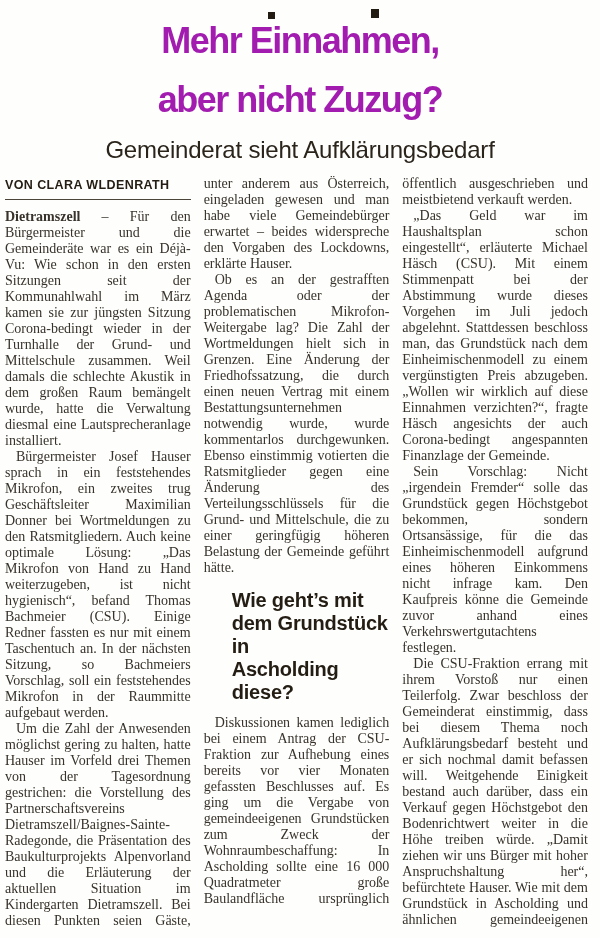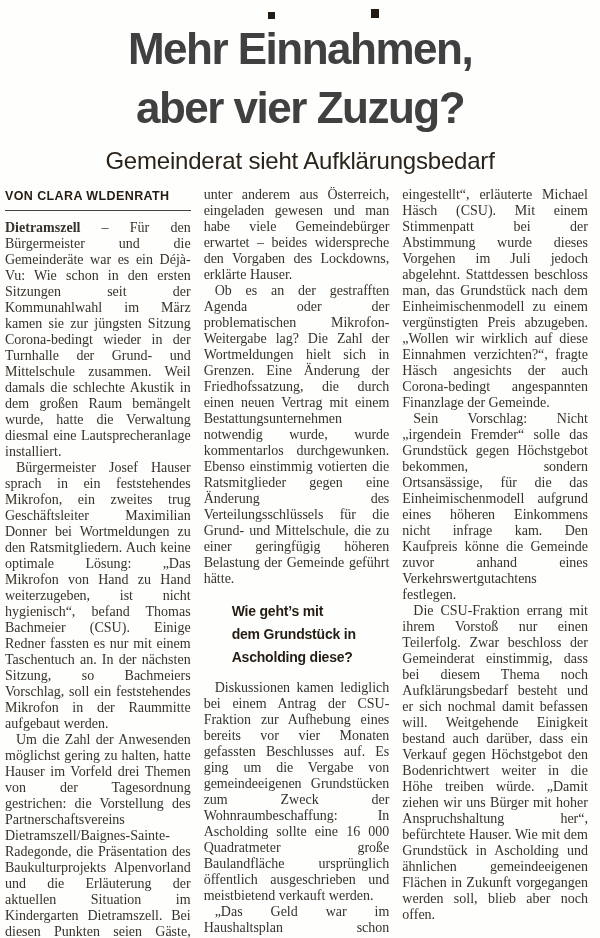--- a/index.html
+++ b/index.html
@@ -18,25 +18,25 @@
     background: #221b12;
   }
   .artifact-1 { left: 268px; top: 12px; width: 7px; height: 7px; }
   .artifact-2 { left: 371px; top: 9px;  width: 8px; height: 9px; }
 
   
   .header { text-align: center; padding-top: 11px; }
   .headline {
     font-family: "Liberation Sans", sans-serif;
     font-weight: bold;
-    font-size: 44px;
+    font-size: 36px;
     line-height: 59px;
     letter-spacing: -1.5px;
-    color: #404040;
-    margin: 8px;
+    color: #a21caf;
+    margin: 0;
   }
   .subheadline {
     font-family: "Liberation Sans", sans-serif;
     font-weight: normal;
     font-size: 24px;
     line-height: 32px;
     letter-spacing: -0.2px;
     color: #2a241b;
     margin-top: 5px;
   }
@@ -70,40 +70,40 @@
     text-align: left;
   }
 
   .article-body p { margin: 0; text-indent: 11px; }
   .article-body p.lead { text-indent: 0; }
   .lead-word { font-weight: bold; }
 
   .crosshead {
     font-family: "Liberation Sans", sans-serif;
     font-weight: bold;
-    font-size: 14px;
+    font-size: 20px;
     line-height: 23px;
     letter-spacing: -0.2px;
     color: #241d13;
     text-align: left;
     padding-left: 28px;
     margin: 13px 0 11px 0;
     break-inside: avoid;
   }
 </style>
 </head>
 <body>
 
 <div class="artifact artifact-1"></div>
 <div class="artifact artifact-2"></div>
 
 <div class="header">
   <div class="headline">
     <div>Mehr Einnahmen,</div>
-    <div>aber vier Zuzug?</div>
+    <div>aber nicht Zuzug?</div>
   </div>
   <div class="subheadline">Gemeinderat sieht Aufklärungsbedarf</div>
 </div>
 
 <div class="article-body" lang="de">
 
   <div class="byline-wrap">
     <span>VON CLARA WLDENRATH</span>
   </div>
 

